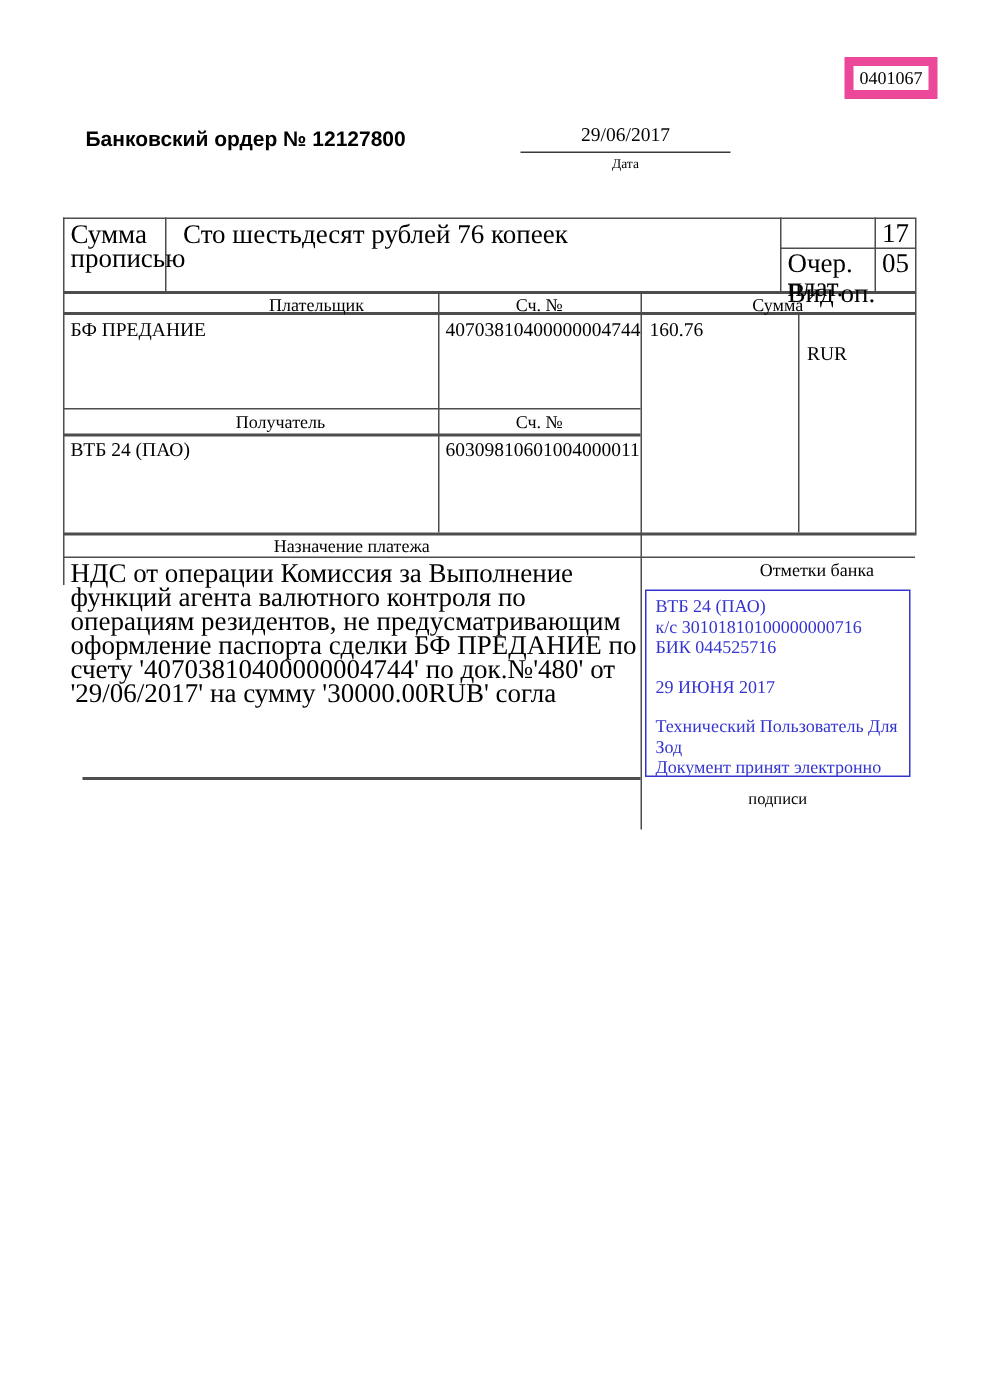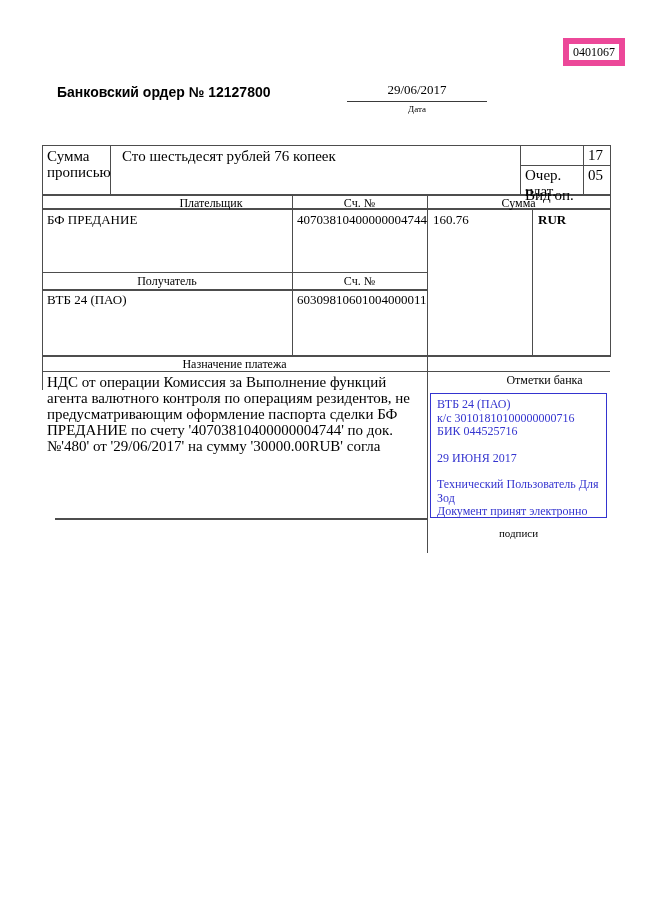--- a/index.html
+++ b/index.html
@@ -13,21 +13,21 @@
     overflow:hidden;
   }
   .hline, .vline { position:absolute; background:#4d4d4d; }
   .hline { height:1px; }
   .hline.thick { height:2px; }
   .vline { width:1px; }
   .txt { position:absolute; white-space:nowrap; }
   .wrap { white-space:normal; }
   .center { text-align:center; }
   .f12  { font-size:12px; line-height:15px; }
-  .f125 { font-size:15px; line-height:16px; }
+  .f125 { font-size:18px; line-height:16px; }
   .f13  { font-size:13px; line-height:16px; }
   .title {
     font-family:"Liberation Sans", sans-serif;
     font-weight:bold; font-size:14px;
   }
   .formcode {
     position:absolute; left:563px; top:38px;
     width:50px; height:16px;
     border:6px solid #ec4899;
     font-size:12px; line-height:16px; text-align:center;
@@ -92,23 +92,23 @@
   <div class="txt f125 wrap" style="left:525px; top:167px; width:52px;">Очер. плат.</div>
   <div class="txt f125" style="left:588px; top:167px;">05</div>
 
   <div class="txt f12 center" style="left:42px; top:196px; width:250px;padding-left:44px;">Плательщик</div>
   <div class="txt f12 center" style="left:292px; top:196px; width:135px;">Сч. №</div>
   <div class="txt f12 center" style="left:427px; top:196px; width:183px;">Сумма</div>
 
   <div class="txt f13" style="left:47px; top:212px;">БФ ПРЕДАНИЕ</div>
   <div class="txt f13" style="left:297px; top:212px;">40703810400000004744</div>
   <div class="txt f13" style="left:433px; top:212px;">160.76</div>
-  <div class="txt f13" style="left:538px; top:212px;font-weight:bold;">RUR</div>
+  <div class="txt f13" style="left:538px; top:228px;">RUR</div>
 
-  <div class="txt f12 center" style="left:42px; top:274px; width:250px;">Получатель</div>
+  <div class="txt f12 center" style="left:42px; top:274px; width:250px;padding-left:20px;">Получатель</div>
   <div class="txt f12 center" style="left:292px; top:274px; width:135px;">Сч. №</div>
 
   <div class="txt f13" style="left:47px; top:292px;">ВТБ 24 (ПАО)</div>
   <div class="txt f13" style="left:297px; top:292px;">60309810601004000011</div>
 
   <div class="txt f12 center" style="left:42px; top:357px; width:385px;">Назначение платежа</div>
   <div class="txt f125 wrap" style="left:47px; top:374px; width:382px;">НДС от операции Комиссия за Выполнение функций агента валютного контроля по операциям резидентов, не предусматривающим оформление паспорта сделки БФ ПРЕДАНИЕ по счету '40703810400000004744' по док.№'480' от '29/06/2017' на сумму '30000.00RUB' согла</div>
 
   <div class="txt f12 center" style="left:427px; top:373px; width:183px;padding-left:26px;">Отметки банка</div>
 

